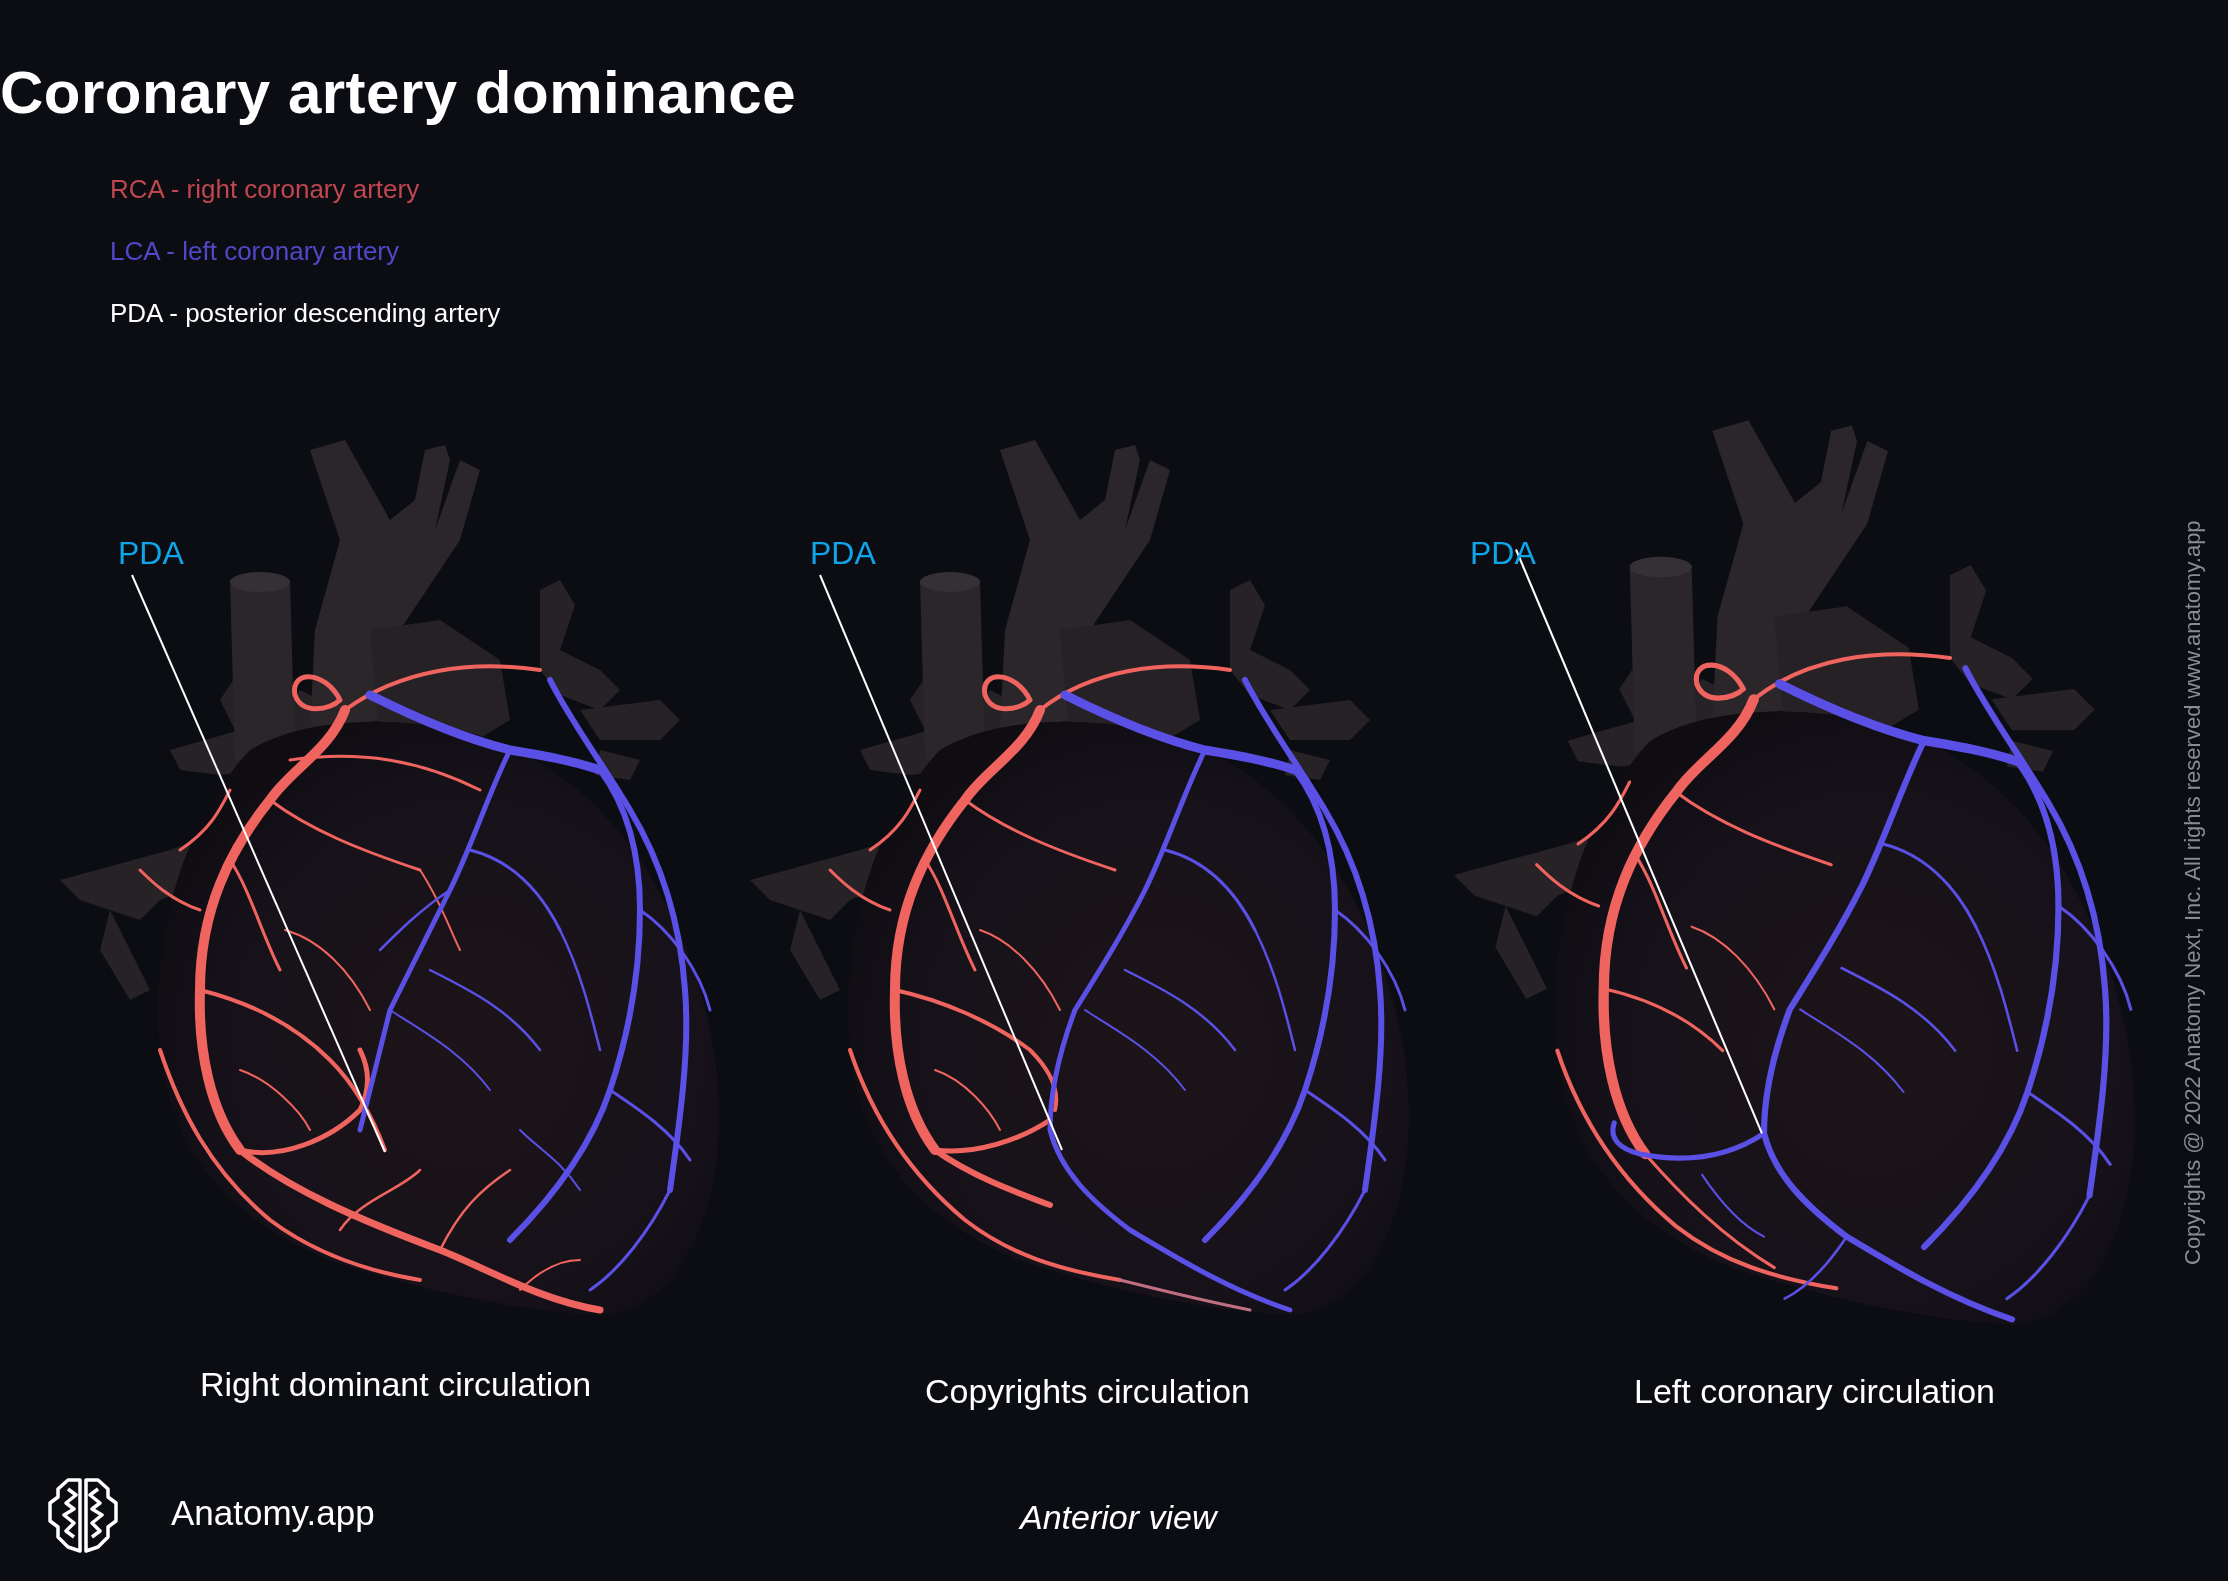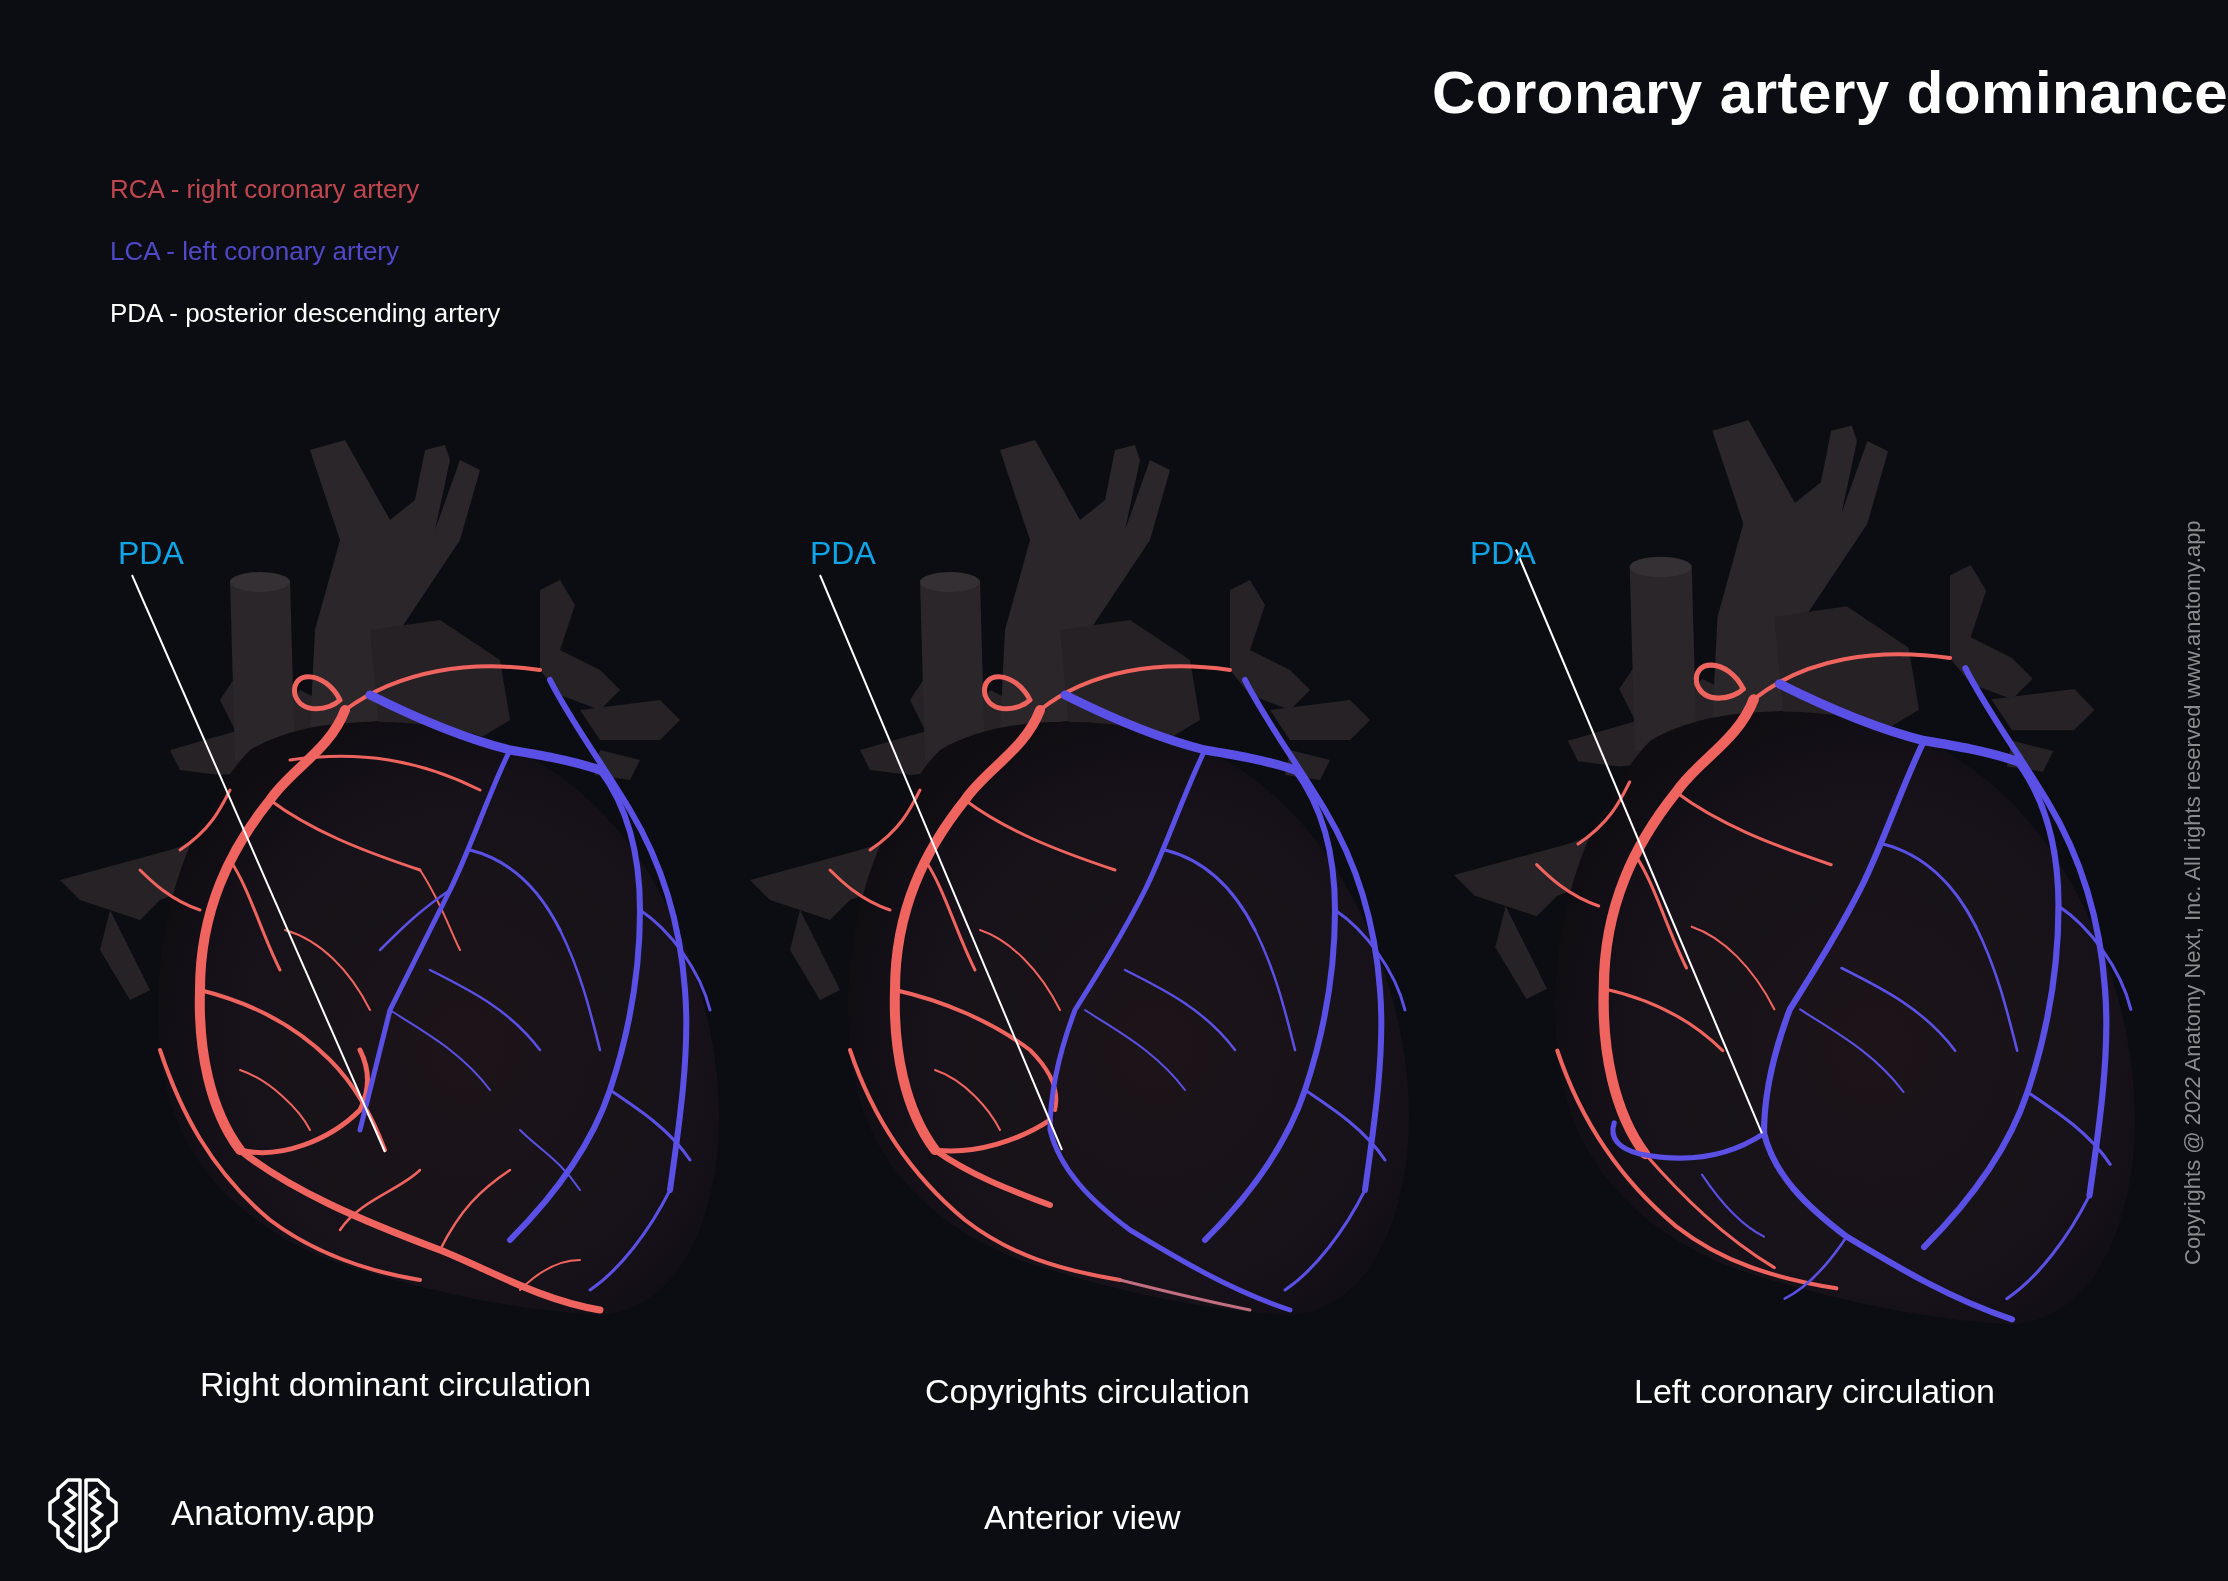--- a/index.html
+++ b/index.html
@@ -1,18 +1,18 @@
 <!DOCTYPE html>
 <html><head>
 <meta charset="utf-8">
 <style>
   html,body{margin:0;padding:0;}
   body{width:2228px;height:1581px;background:#0b0d12;position:relative;overflow:hidden;
        font-family:"Liberation Sans","DejaVu Sans",sans-serif;color:#fff;}
-  .title{position:absolute;left:0;width:2228px;top:58px;text-align:right;font-size:60px;font-weight:bold;letter-spacing:0.5px;}
+  .title{position:absolute;left:0;width:2228px;top:58px;text-align:left;font-size:60px;font-weight:bold;letter-spacing:0.5px;}
   .legend{position:absolute;left:110px;top:168px;font-size:26px;line-height:42px;}
   .legend .row{margin-bottom:20px;}
   .legend .row.pda{width:540px;line-height:42px;}
   .rca{color:#c0464f;}
   .lca{color:#5048c8;}
   .pdatext{color:#ffffff;}
   .heart{position:absolute;}
   .heart svg{display:block;overflow:visible;}
   .pda-label{position:absolute;font-size:32px;color:#0ea5e9;}
   .caption{position:absolute;font-size:34px;color:#fff;white-space:nowrap;}
@@ -182,21 +182,21 @@
       <path d="M260 740 C 280 770, 300 790, 320 800" stroke-width="2"></path>
     </g>
     <line x1="80" y1="135" x2="318" y2="700" stroke="#ffffff" stroke-width="2"></line>
   </svg>
   <div class="pda-label" style="left:40px;top:125px;">PDA</div>
 </div>
 
 <div class="caption" style="left:200px;top:1365px;">Right dominant circulation</div>
 <div class="caption" style="left:925px;top:1372px;">Copyrights circulation</div>
 <div class="caption" style="left:1634px;top:1372px;">Left coronary circulation</div>
-<div class="caption" style="left:984px;top:1498px;">Anterior view</div>
+<div class="caption" style="left:1020px;top:1498px;font-style:italic;">Anterior view</div>
 
 <svg class="logo" viewBox="0 0 86 80">
   <g fill="none" stroke="#ffffff" stroke-width="3.5" stroke-linejoin="round">
     <path d="M40 5 L28 5 L18 14 L18 22 L10 28 L10 46 L18 52 L18 62 L28 72 L40 76 Z"></path>
     <path d="M46 5 L58 5 L68 14 L68 22 L76 28 L76 46 L68 52 L68 62 L58 72 L46 76 Z"></path>
     <path d="M28 14 L36 20 L26 28 L34 34 L24 40 L34 48 L26 56 L34 62"></path>
     <path d="M58 14 L50 20 L60 28 L52 34 L62 40 L52 48 L60 56 L52 62"></path>
   </g>
 </svg>
 <div class="brand">Anatomy.app</div>

